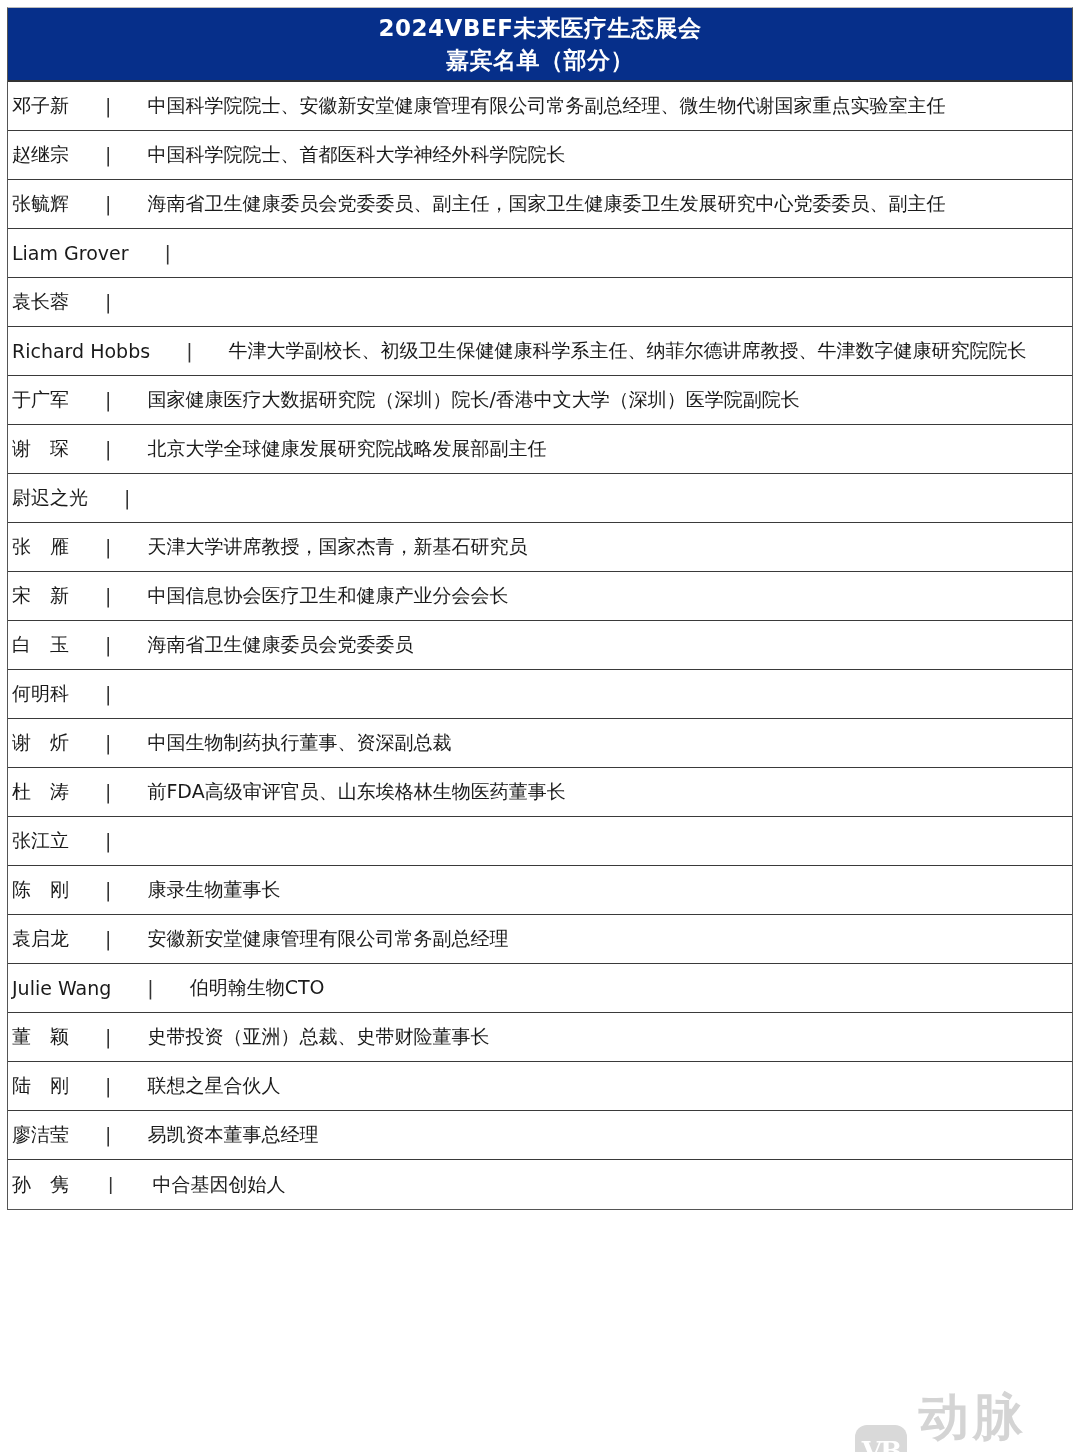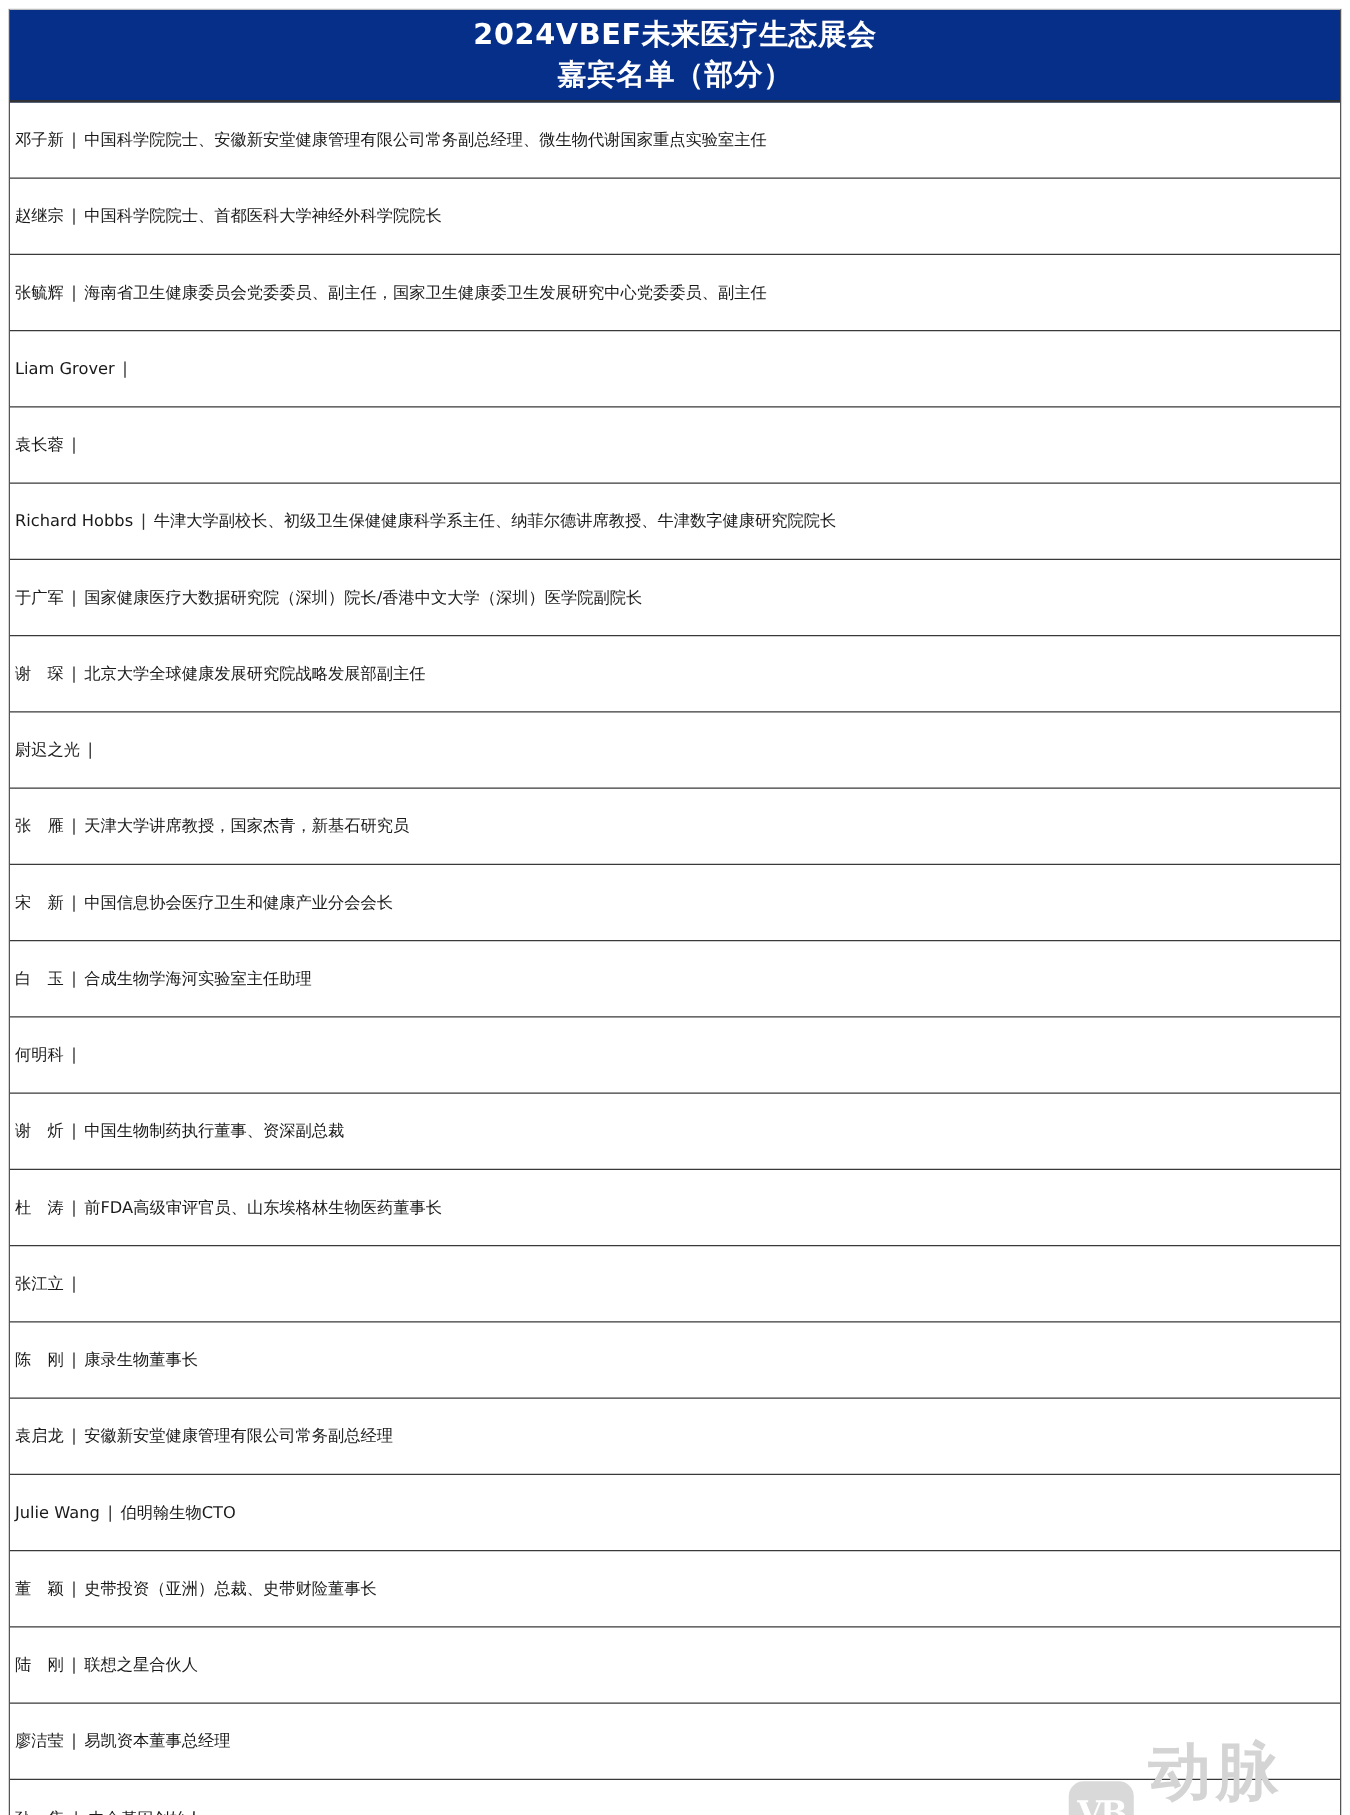--- a/index.html
+++ b/index.html
@@ -32,30 +32,31 @@
       flex-direction: column;
       align-items: center;
       justify-content: center;
       color: #ffffff;
       font-weight: bold;
       font-size: 23px;
       line-height: 32px;
       letter-spacing: 0.5px;
     }
     .row {
-      height: 61px;
+      height: 49px;
       box-sizing: border-box;
       border-bottom: 1.5px solid #3a3a3a;
       display: flex;
       align-items: center;
       padding-left: 4px;
-      font-size: 13px;
+      font-size: 19px;
       color: #1a1a1a;
       white-space: nowrap;
       overflow: hidden;
+      gap: 30px;
     }
     .row:last-child {
       border-bottom: none;
       font-family: Liberation Mono, monospace;
     }
     .name {
       display: inline-block;
     }
     .sep {
       display: inline-block;
@@ -150,21 +151,21 @@
         <span class="title">天津大学讲席教授，国家杰青，新基石研究员</span>
       </div>
       <div class="row">
         <span class="name">宋　新</span>
         <span class="sep">|</span>
         <span class="title">中国信息协会医疗卫生和健康产业分会会长</span>
       </div>
       <div class="row">
         <span class="name">白　玉</span>
         <span class="sep">|</span>
-        <span class="title">合成生物学海河实验室主任助理</span>
+        <span class="title">海南省卫生健康委员会党委委员</span>
       </div>
       <div class="row">
         <span class="name">何明科</span>
         <span class="sep">|</span>
       </div>
       <div class="row">
         <span class="name">谢　炘</span>
         <span class="sep">|</span>
         <span class="title">中国生物制药执行董事、资深副总裁</span>
       </div>

